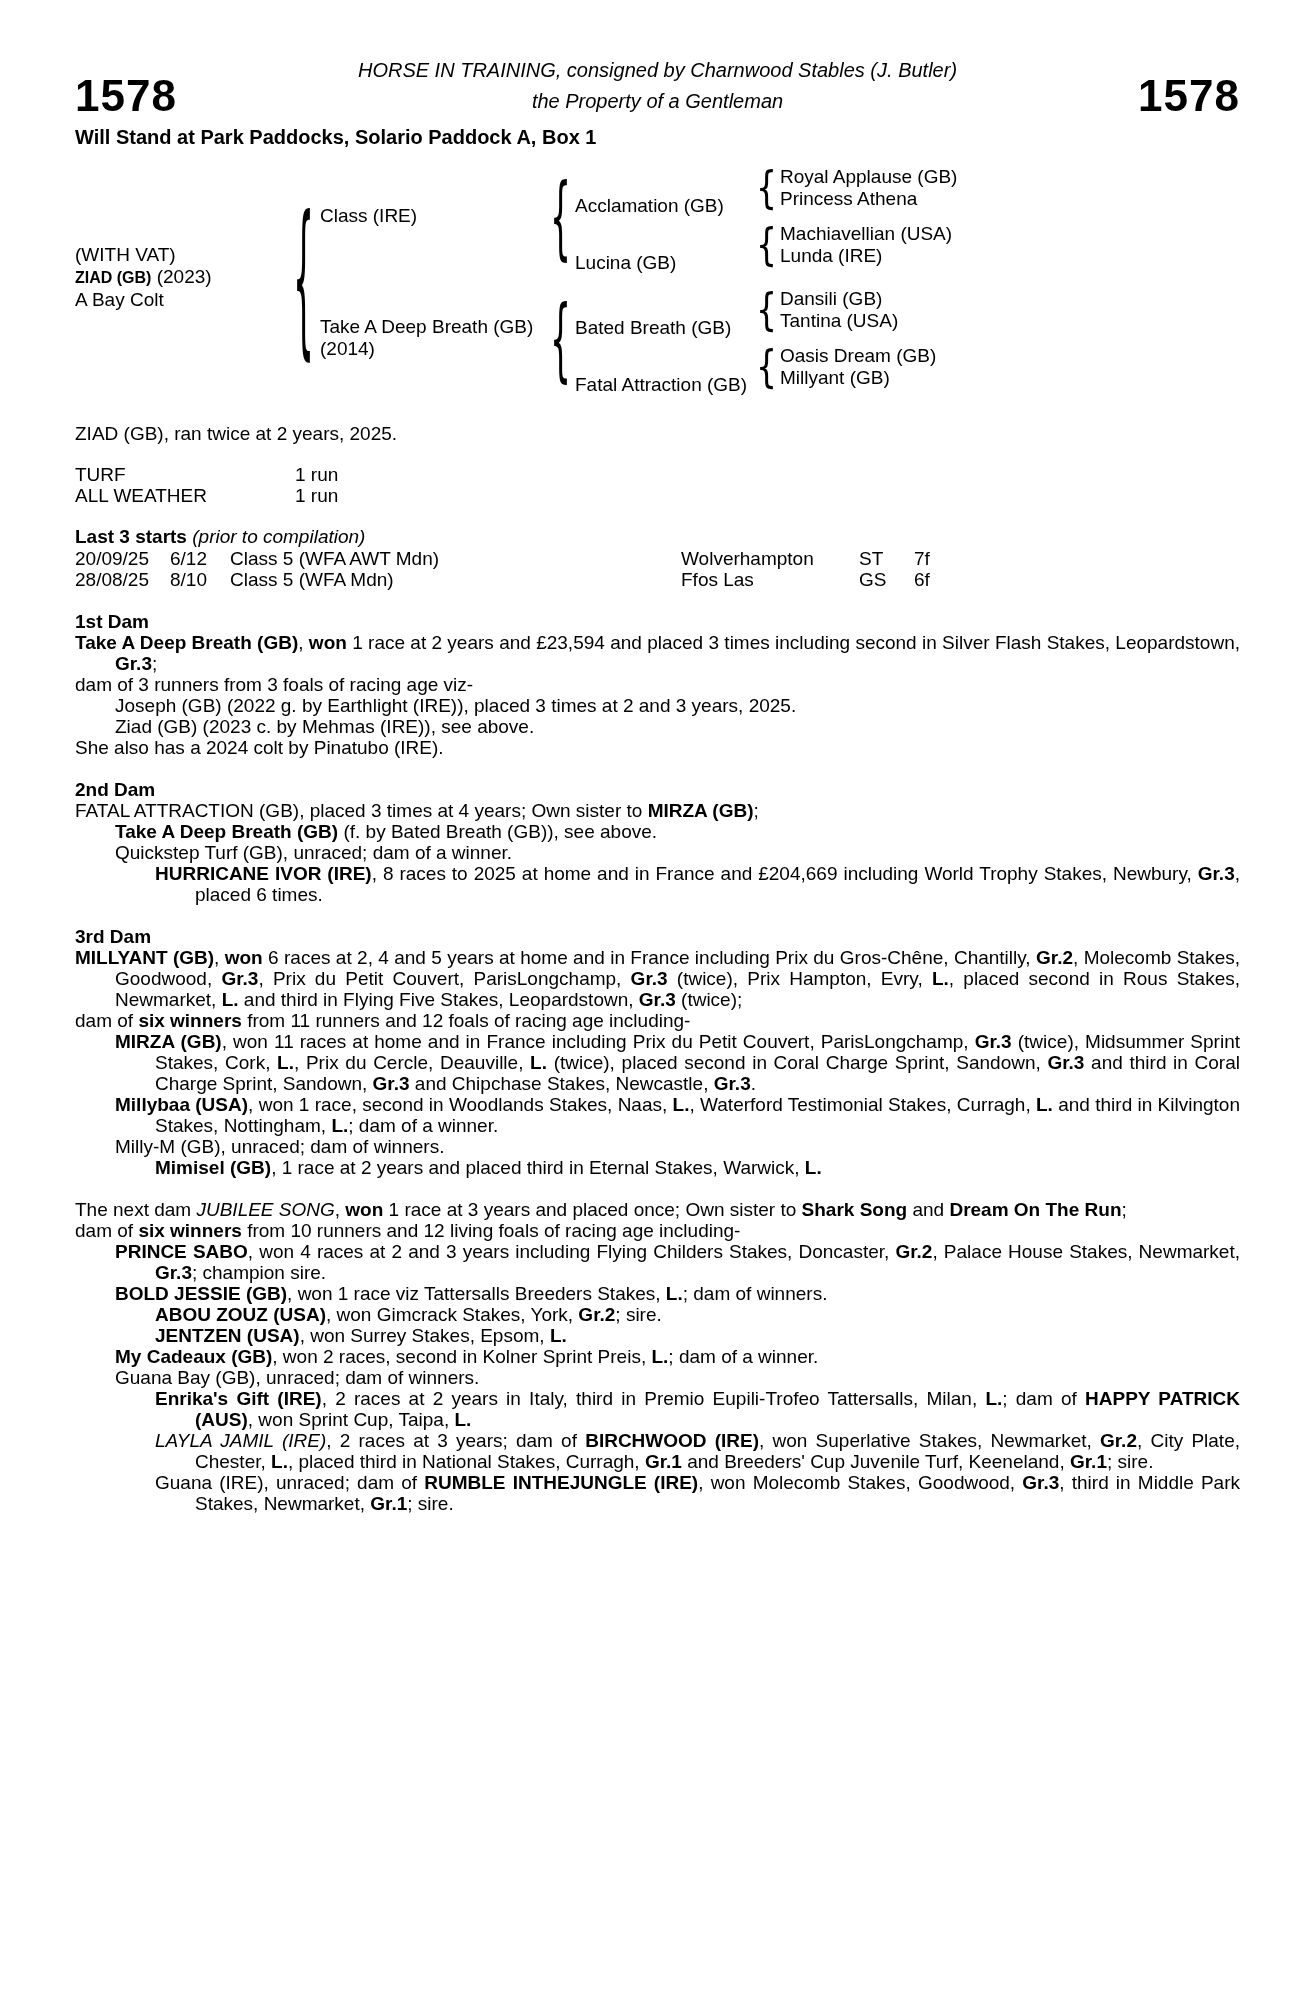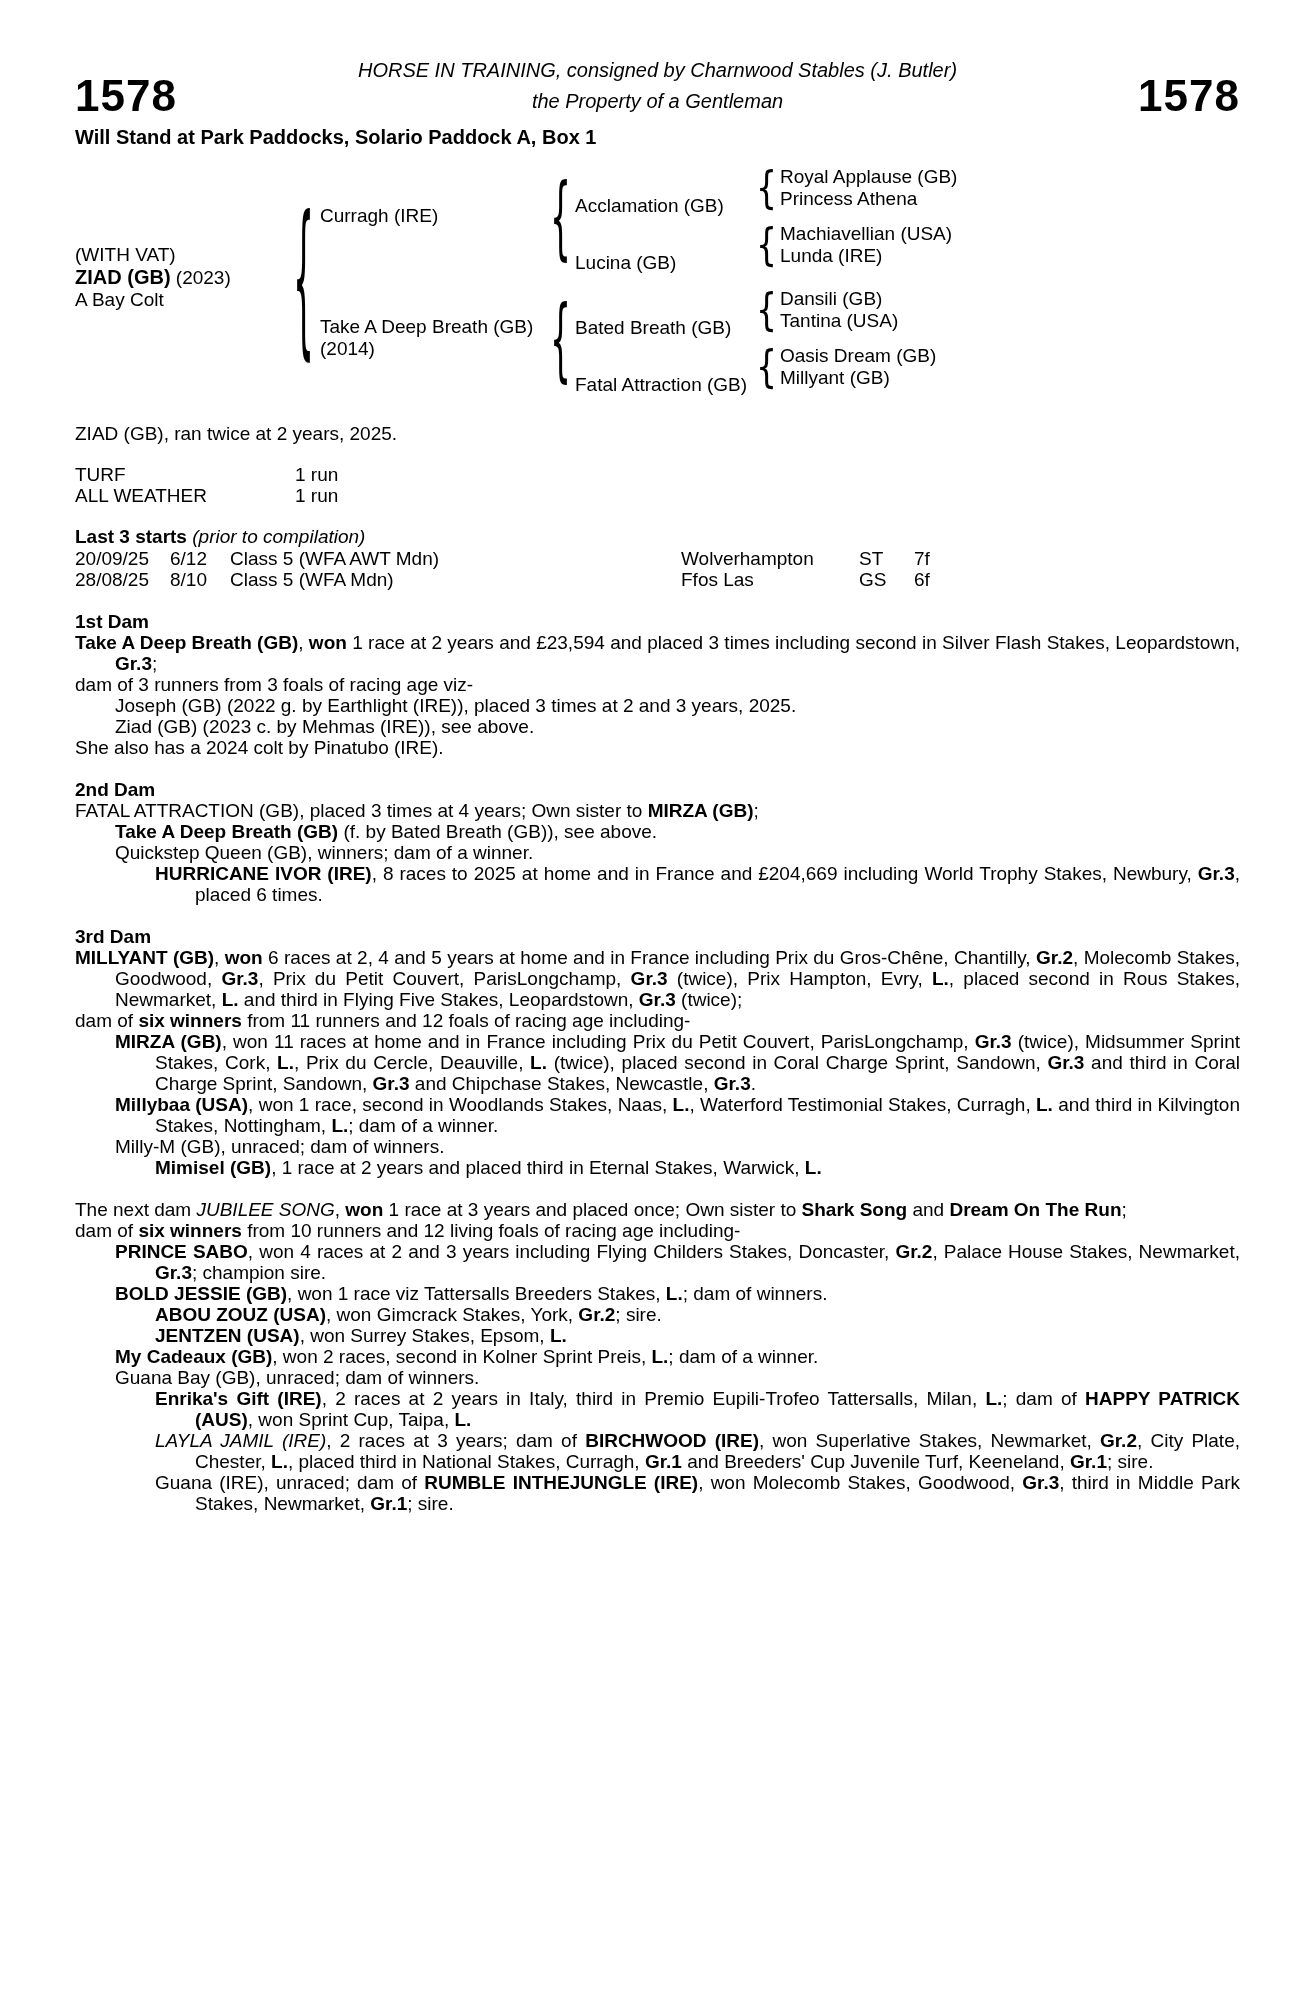--- a/index.html
+++ b/index.html
@@ -18,21 +18,21 @@
   .hdr-line1{font-style:italic;font-size:20px;line-height:24px;}
   .hdr-line2{font-style:italic;font-size:20px;line-height:24px;margin-top:7px;}
   .lot{position:absolute;top:16px;font-weight:bold;font-size:44px;line-height:44px;letter-spacing:1px;}
   .lot-left{left:0;}
   .lot-right{right:0;}
   .stand{font-weight:bold;font-size:20px;line-height:24px;margin-top:12px;}
 
   
   .ped{display:flex;align-items:center;margin-top:10px;}
   .ped-subject{width:212px;line-height:22px;}
-  .ped-subject .subj-name{font-weight:bold;font-size:20px;}
+  .ped-subject .subj-name{font-weight:bold;font-size:16px;}
   .brace{font-family:"DejaVu Sans",sans-serif;line-height:1;font-weight:400;flex:0 0 auto;}
   .brace-sm{font-size:33px;transform:scaleY(1.35);margin:0 3px 0 1px;}
   .brace-lg{font-size:33px;transform:scaleY(2.75);margin:0 4px;}
   .brace-xl{font-size:33px;transform:scaleY(5.1);margin:0 6px;}
   .ped-parents{display:flex;flex-direction:column;}
   .ped-parent-row{display:flex;align-items:center;}
   .ped-parent-row + .ped-parent-row{margin-top:8px;}
   .parent-name{width:226px;line-height:22px;}
   .ped-gps{display:flex;flex-direction:column;}
   .ped-gp-row{display:flex;align-items:center;min-height:44px;}
@@ -79,21 +79,21 @@
   <div class="ped">
     <div class="ped-subject">
       <div>(WITH VAT)</div>
       <div><span class="subj-name">ZIAD (GB)</span> <span>(2023)</span></div>
       <div>A Bay Colt</div>
     </div>
     <div class="brace brace-xl">{</div>
     <div class="ped-parents">
 
       <div class="ped-parent-row">
-        <div class="parent-name">Curragh (IRE)</div>
+        <div class="parent-name">Class (IRE)</div>
         <div class="brace brace-lg">{</div>
         <div class="ped-gps">
           <div class="ped-gp-row">
             <div class="gp-name">Acclamation (GB)</div>
             <div class="brace brace-sm">{</div>
             <div class="ggp">
               <div>Royal Applause (GB)</div>
               <div>Princess Athena</div>
             </div>
           </div>
@@ -179,21 +179,21 @@
         <div class="para just" style="padding-left: 40px; text-indent: -40px;"><span class="b">Take A Deep Breath (GB)</span><span class="">, </span><span class="b">won</span><span class=""> 1 race at 2 years and £23,594 and placed 3 times including second in Silver Flash Stakes, Leopardstown, </span><span class="b">Gr.3</span><span class="">;</span></div>
         <div class="para" style="padding-left: 40px; text-indent: -40px;"><span class="">dam of 3 runners from 3 foals of racing age viz-</span></div>
         <div class="para" style="padding-left: 80px; text-indent: -40px;"><span class="">Joseph (GB) (2022 g. by Earthlight (IRE)), placed 3 times at 2 and 3 years, 2025.</span></div>
         <div class="para" style="padding-left: 80px; text-indent: -40px;"><span class="">Ziad (GB) (2023 c. by Mehmas (IRE)), see above.</span></div>
         <div class="para" style="padding-left: 40px; text-indent: -40px;"><span class="">She also has a 2024 colt by Pinatubo (IRE).</span></div>
       </div>
       <div class="section">
         <div class="sec-heading">2nd Dam</div>
         <div class="para" style="padding-left: 40px; text-indent: -40px;"><span class="">FATAL ATTRACTION (GB), placed 3 times at 4 years; Own sister to </span><span class="b">MIRZA (GB)</span><span class="">;</span></div>
         <div class="para" style="padding-left: 80px; text-indent: -40px;"><span class="b">Take A Deep Breath (GB)</span><span class=""> (f. by Bated Breath (GB)), see above.</span></div>
-        <div class="para" style="padding-left: 80px; text-indent: -40px;"><span class="">Quickstep Queen (GB), winners; dam of a winner.</span></div>
+        <div class="para" style="padding-left: 80px; text-indent: -40px;"><span class="">Quickstep Turf (GB), unraced; dam of a winner.</span></div>
         <div class="para just" style="padding-left: 120px; text-indent: -40px;"><span class="b">HURRICANE IVOR (IRE)</span><span class="">, 8 races to 2025 at home and in France and £204,669 including World Trophy Stakes, Newbury, </span><span class="b">Gr.3</span><span class="">, placed 6 times.</span></div>
       </div>
       <div class="section">
         <div class="sec-heading">3rd Dam</div>
         <div class="para just" style="padding-left: 40px; text-indent: -40px;"><span class="b">MILLYANT (GB)</span><span class="">, </span><span class="b">won</span><span class=""> 6 races at 2, 4 and 5 years at home and in France including Prix du Gros-Chêne, Chantilly, </span><span class="b">Gr.2</span><span class="">, Molecomb Stakes, Goodwood, </span><span class="b">Gr.3</span><span class="">, Prix du Petit Couvert, ParisLongchamp, </span><span class="b">Gr.3</span><span class=""> (twice), Prix Hampton, Evry, </span><span class="b">L.</span><span class="">, placed second in Rous Stakes, Newmarket, </span><span class="b">L.</span><span class=""> and third in Flying Five Stakes, Leopardstown, </span><span class="b">Gr.3</span><span class=""> (twice);</span></div>
         <div class="para" style="padding-left: 40px; text-indent: -40px;"><span class="">dam of </span><span class="b">six winners</span><span class=""> from 11 runners and 12 foals of racing age including-</span></div>
         <div class="para just" style="padding-left: 80px; text-indent: -40px;"><span class="b">MIRZA (GB)</span><span class="">, won 11 races at home and in France including Prix du Petit Couvert, ParisLongchamp, </span><span class="b">Gr.3</span><span class=""> (twice), Midsummer Sprint Stakes, Cork, </span><span class="b">L.</span><span class="">, Prix du Cercle, Deauville, </span><span class="b">L.</span><span class=""> (twice), placed second in Coral Charge Sprint, Sandown, </span><span class="b">Gr.3</span><span class=""> and third in Coral Charge Sprint, Sandown, </span><span class="b">Gr.3</span><span class=""> and Chipchase Stakes, Newcastle, </span><span class="b">Gr.3</span><span class="">.</span></div>
         <div class="para just" style="padding-left: 80px; text-indent: -40px;"><span class="b">Millybaa (USA)</span><span class="">, won 1 race, second in Woodlands Stakes, Naas, </span><span class="b">L.</span><span class="">, Waterford Testimonial Stakes, Curragh, </span><span class="b">L.</span><span class=""> and third in Kilvington Stakes, Nottingham, </span><span class="b">L.</span><span class="">; dam of a winner.</span></div>
         <div class="para" style="padding-left: 80px; text-indent: -40px;"><span class="">Milly-M (GB), unraced; dam of winners.</span></div>
         <div class="para" style="padding-left: 120px; text-indent: -40px;"><span class="b">Mimisel (GB)</span><span class="">, 1 race at 2 years and placed third in Eternal Stakes, Warwick, </span><span class="b">L.</span></div>

